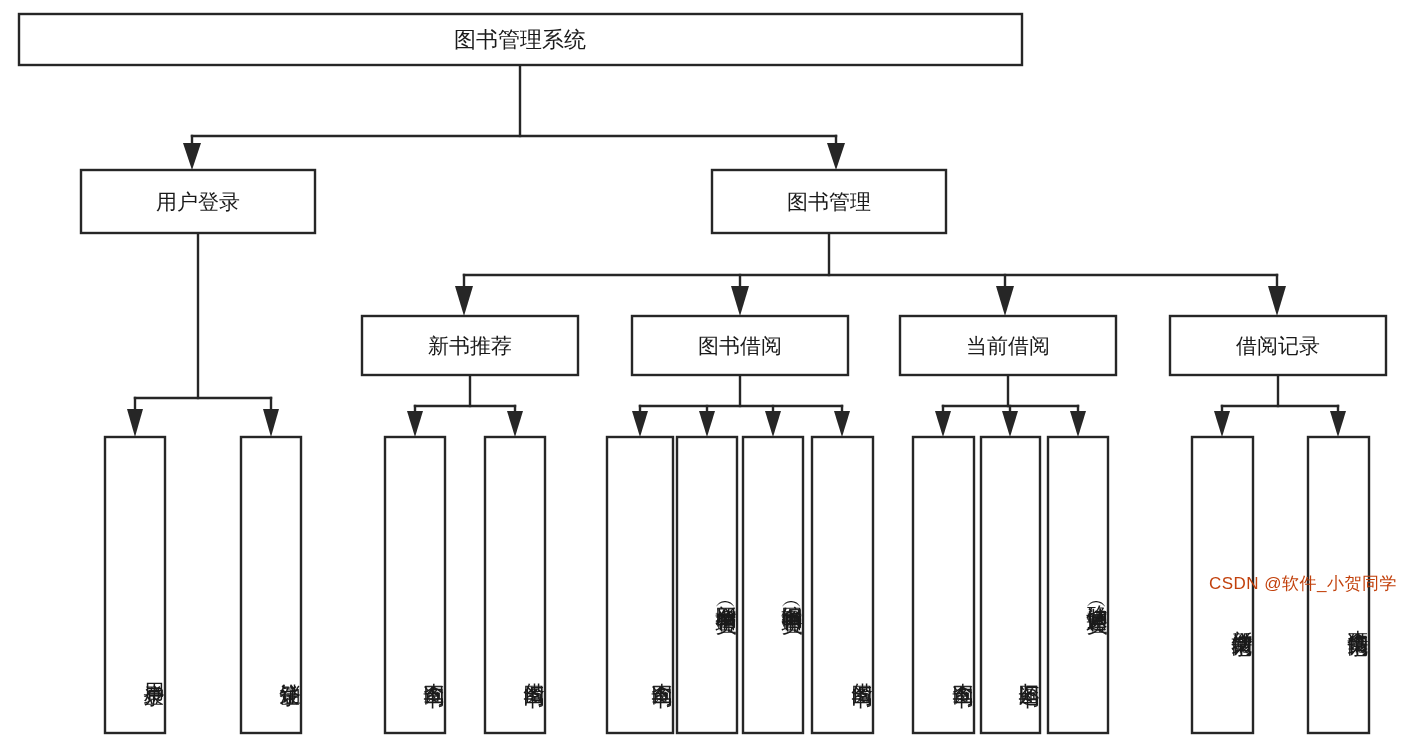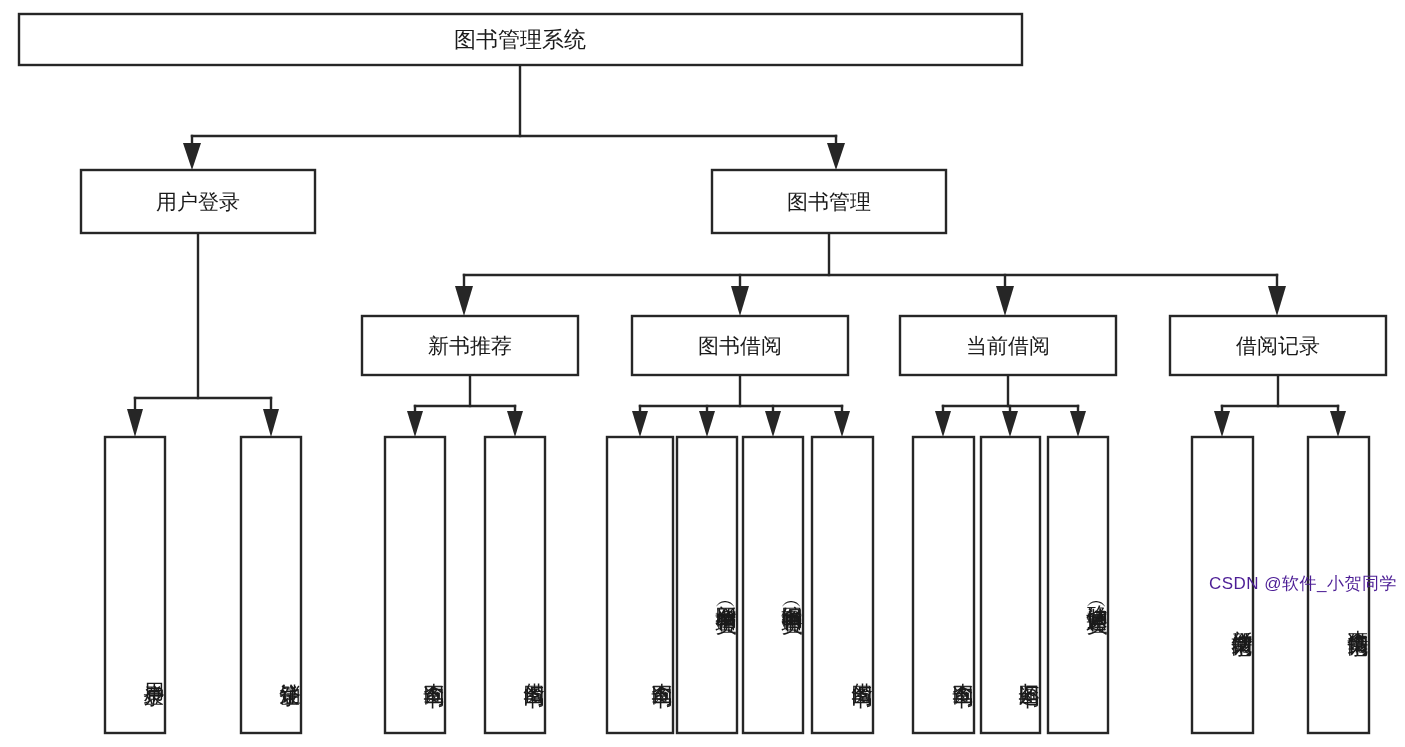--- a/index.html
+++ b/index.html
@@ -68,21 +68,21 @@
     justify-content: center;
     white-space: nowrap;
     pointer-events: none;
   }
   .watermark {
     position: absolute;
     right: 8px;
     bottom: 6px;
     font-family: "Liberation Sans", "DejaVu Sans", sans-serif;
     font-size: 17px;
-    color: #4c1d95;
+    color: #c2410c;
     letter-spacing: 0.5px;
     white-space: nowrap;
   }
 </style>
 </head>
 <body>
 
 <div id="diagram-root">
 
   <svg class="flow" viewBox="0 0 1405 747" xmlns="http://www.w3.org/2000/svg">

